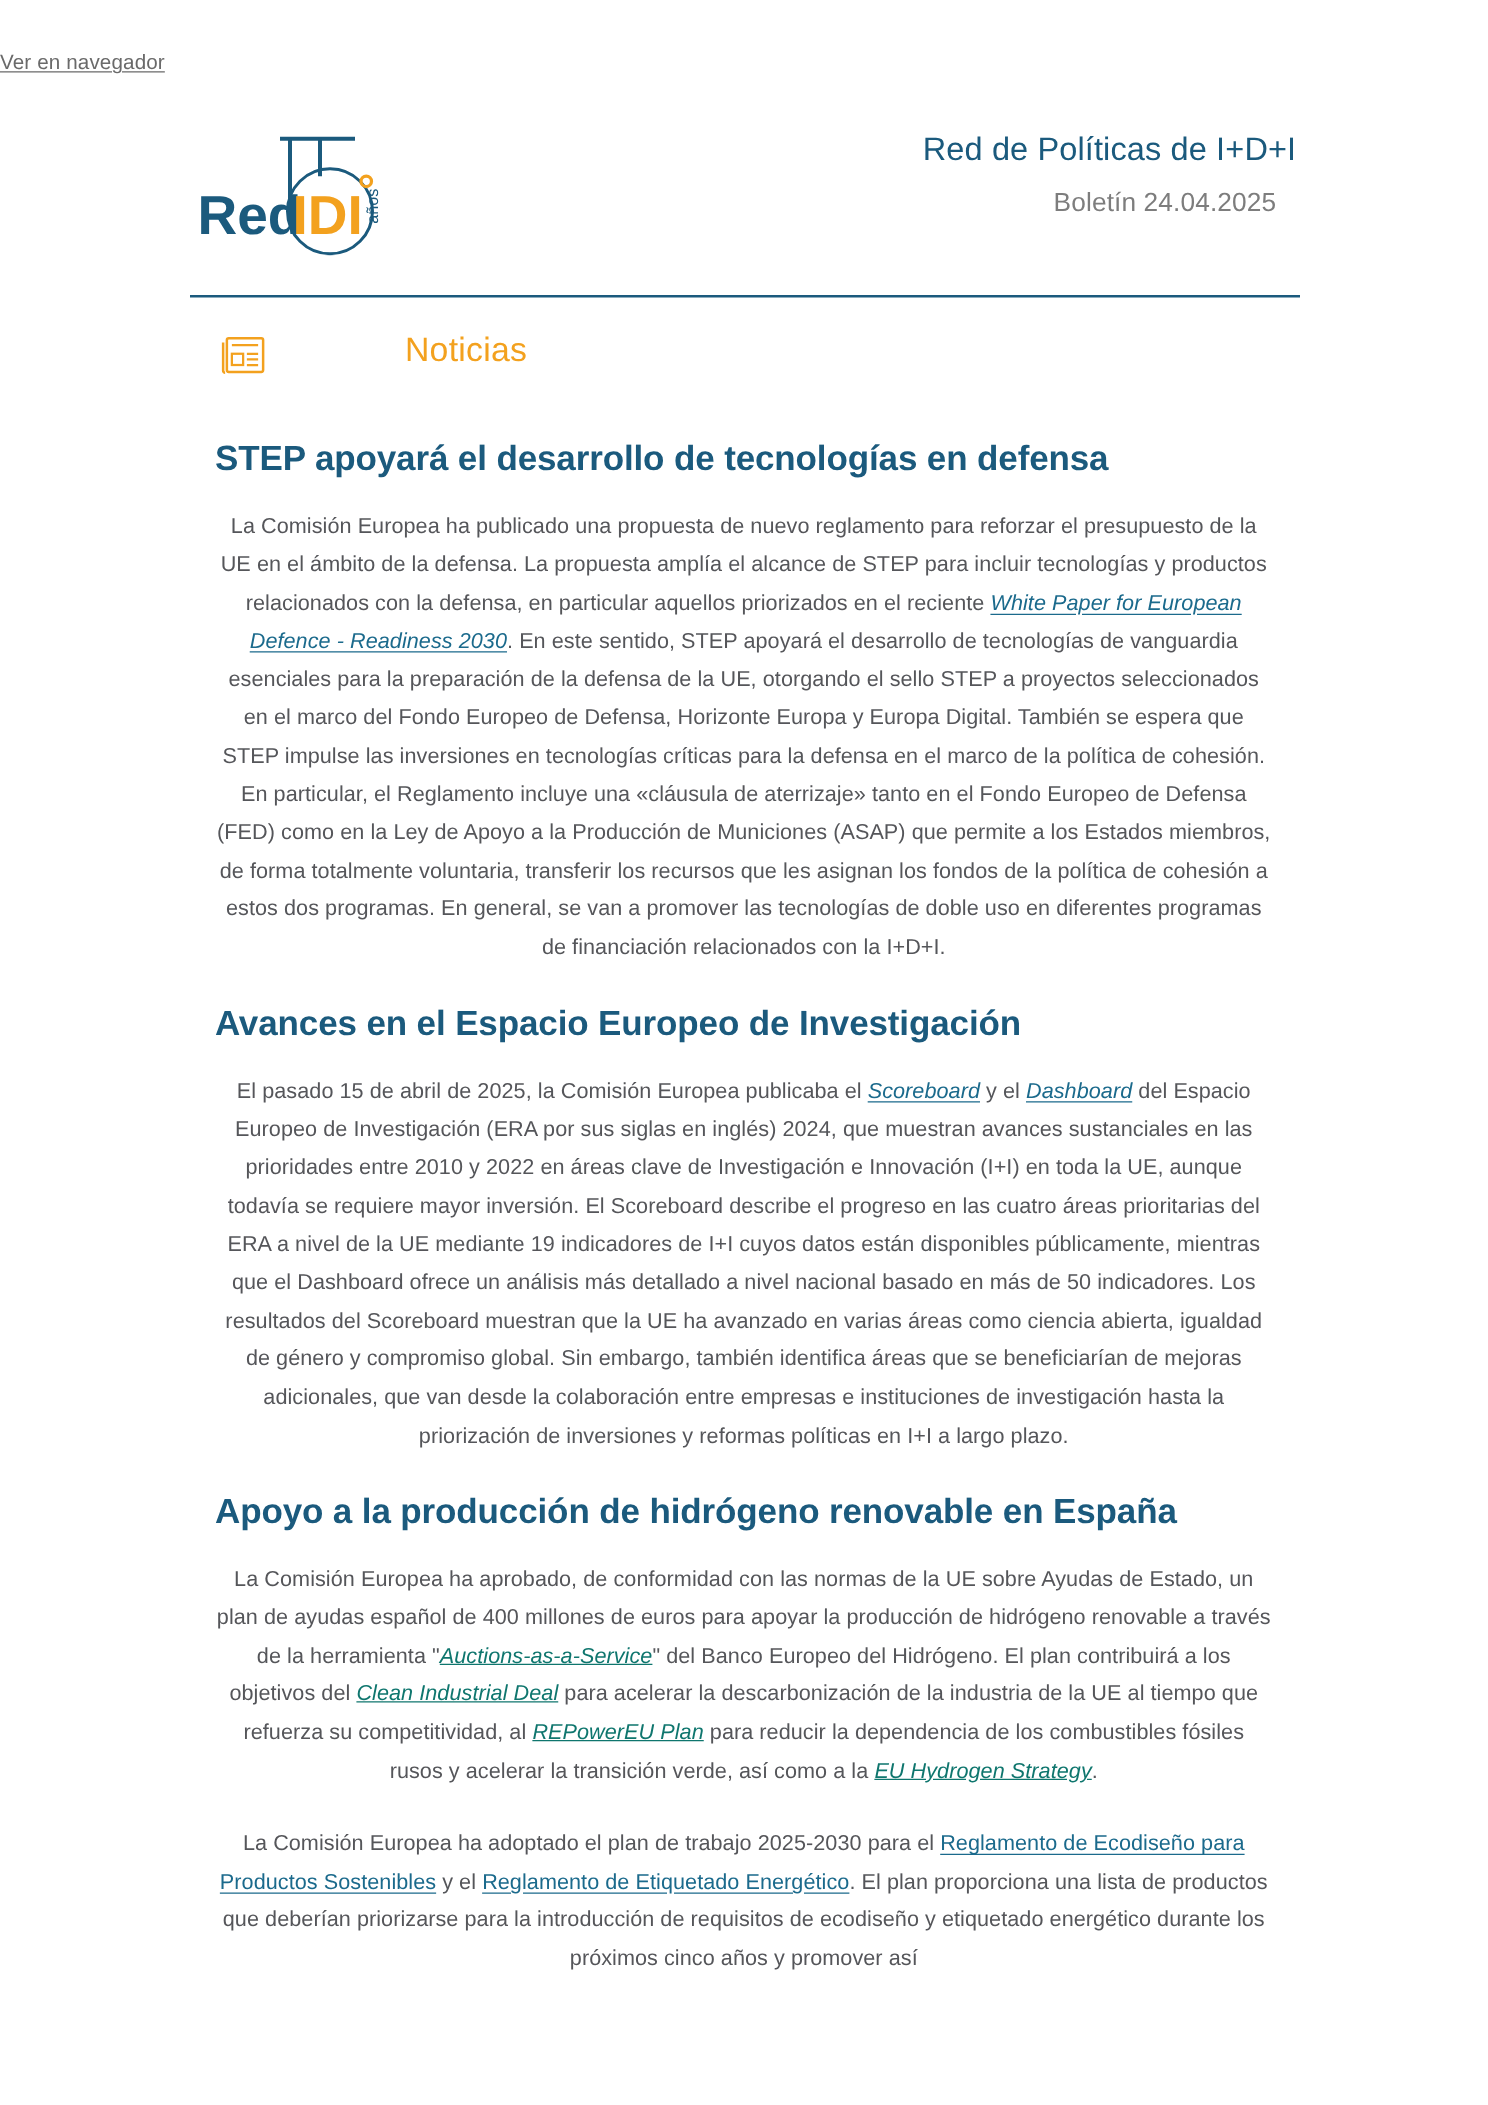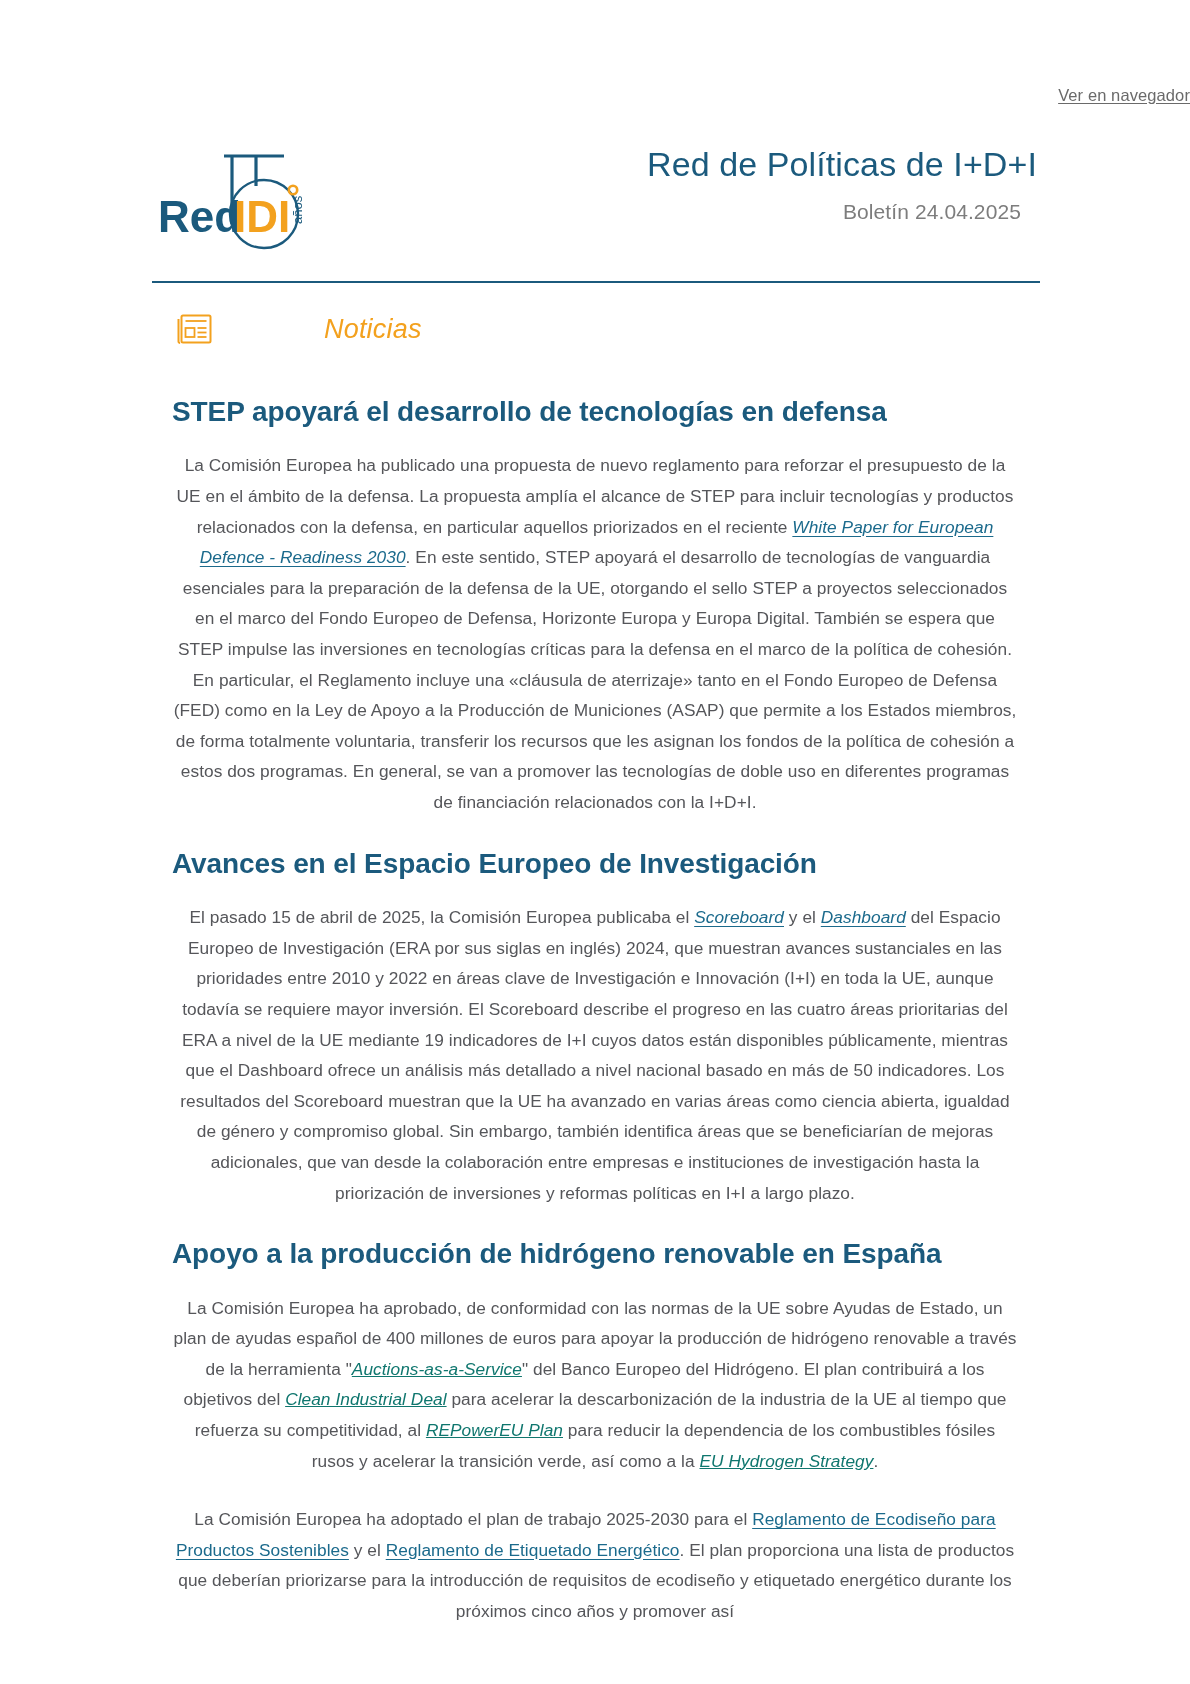--- a/index.html
+++ b/index.html
@@ -16,22 +16,22 @@
   }
   .page {
     width: 1190px;
     box-sizing: border-box;
     padding: 0;
     position: relative;
   }
 
   
   .preheader {
-    text-align: right;
-    padding-top: 86px;
+    text-align: left;
+    padding-top: 41px;
   }
   .preheader a {
     font-size: 16.5px;
     color: #6a6a6a;
     text-decoration: underline;
     text-underline-offset: 2px;
     letter-spacing: 0.1px;
   }
 
   
@@ -47,21 +47,21 @@
     height: 130px;
     display: flex;
     align-items: center;
     justify-content: flex-start;
   }
   .header-right {
     text-align: right;
     padding-right: 3px;
   }
   .brand-title {
-    font-size: 34px;
+    font-size: 26px;
     color: #1b5a7d;
     letter-spacing: 0.1px;
     font-weight: 400;
     margin: 0 0 16px 0;
     white-space: nowrap;
   }
   .brand-sub {
     font-size: 21px;
     color: #7d7d7d;
     font-weight: 400;
@@ -73,23 +73,22 @@
   
   .divider {
     height: 2px;
     background: #1b5a7d;
     margin: 24px 150px 0 152px;
   }
 
   
   .section-head {
     display: flex;
-    align-items: center;
+    align-items: flex-start;
     padding: 27px 0 0 176px;
-    font-style: italic;
   }
   .section-icon {
     width: 40px;
     height: 38px;
     flex: 0 0 auto;
     display: block;
   }
   .section-title {
     font-size: 27px;
     color: #f3a11e;

